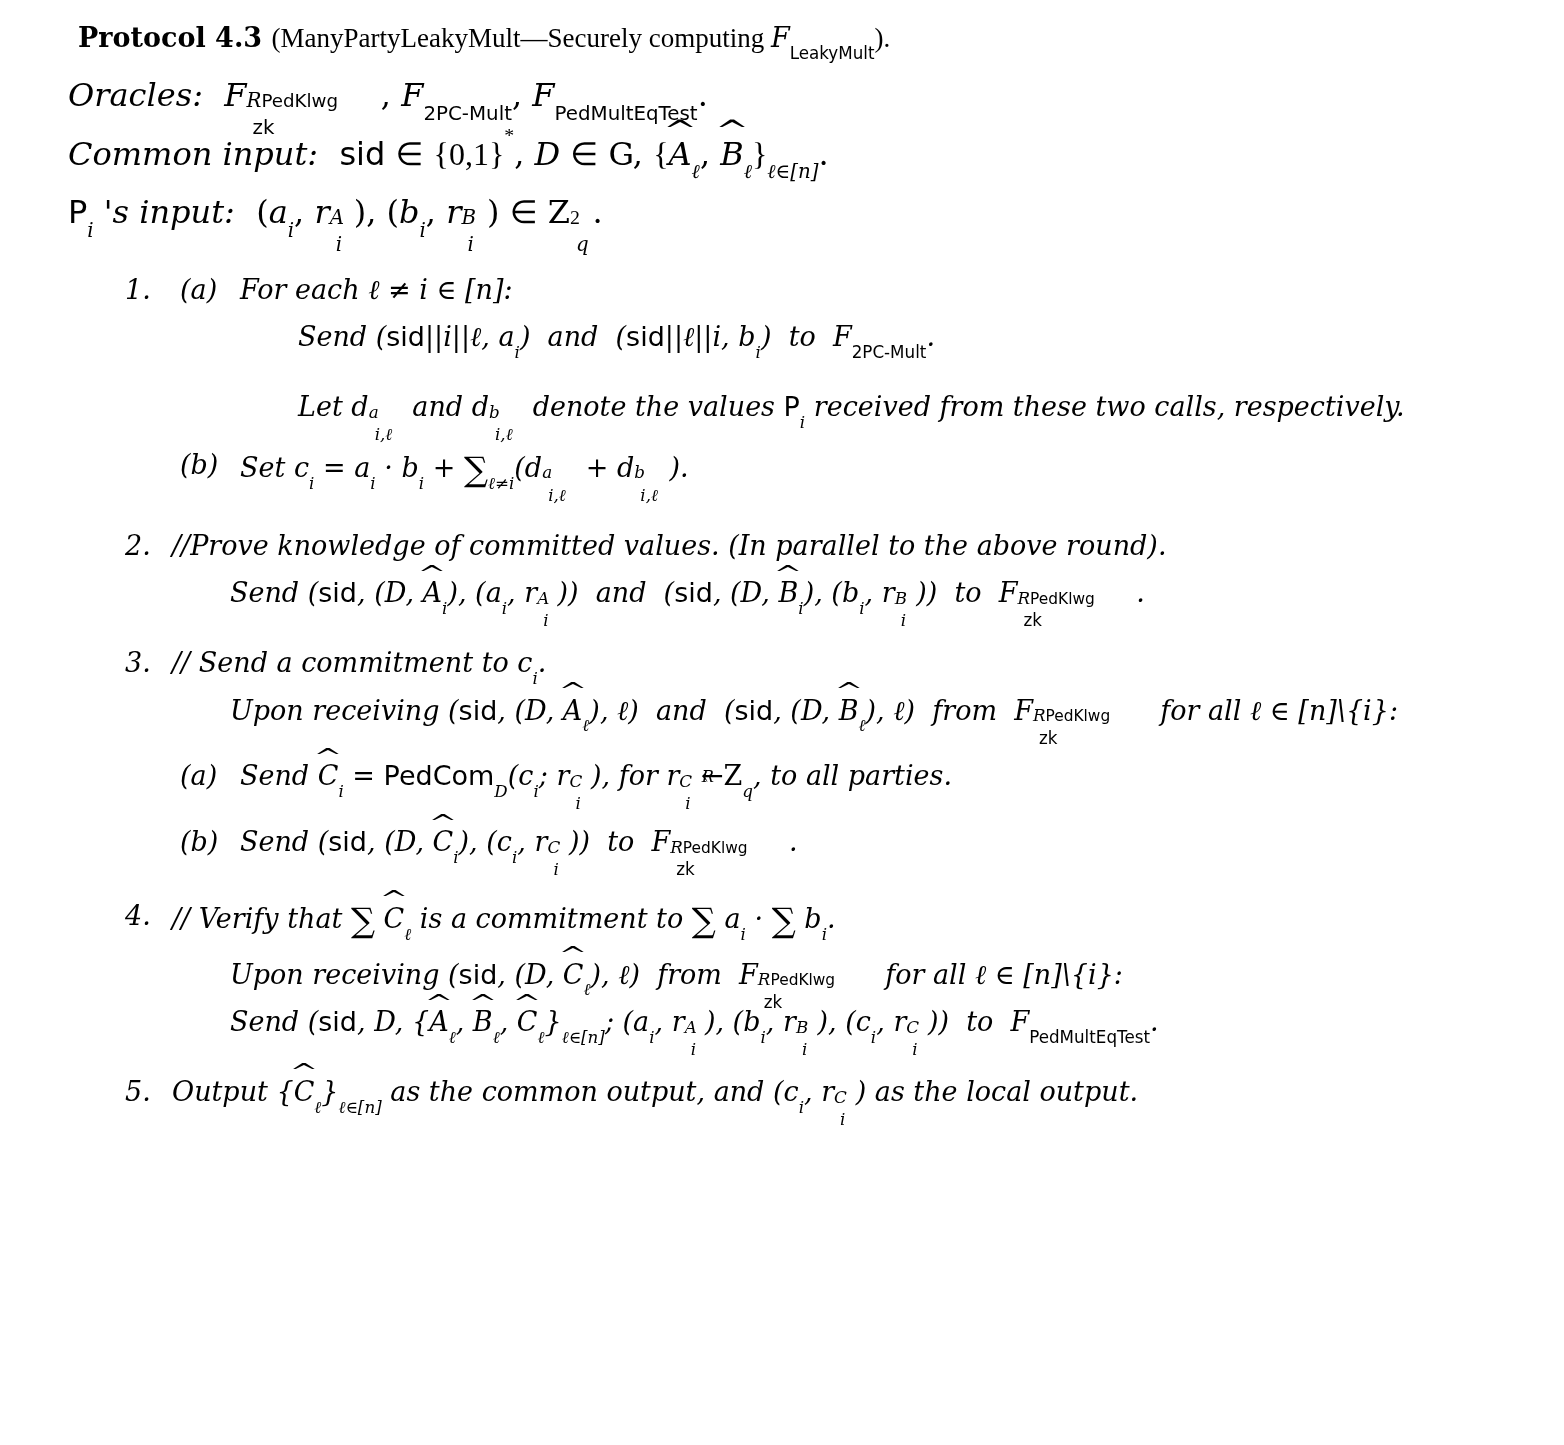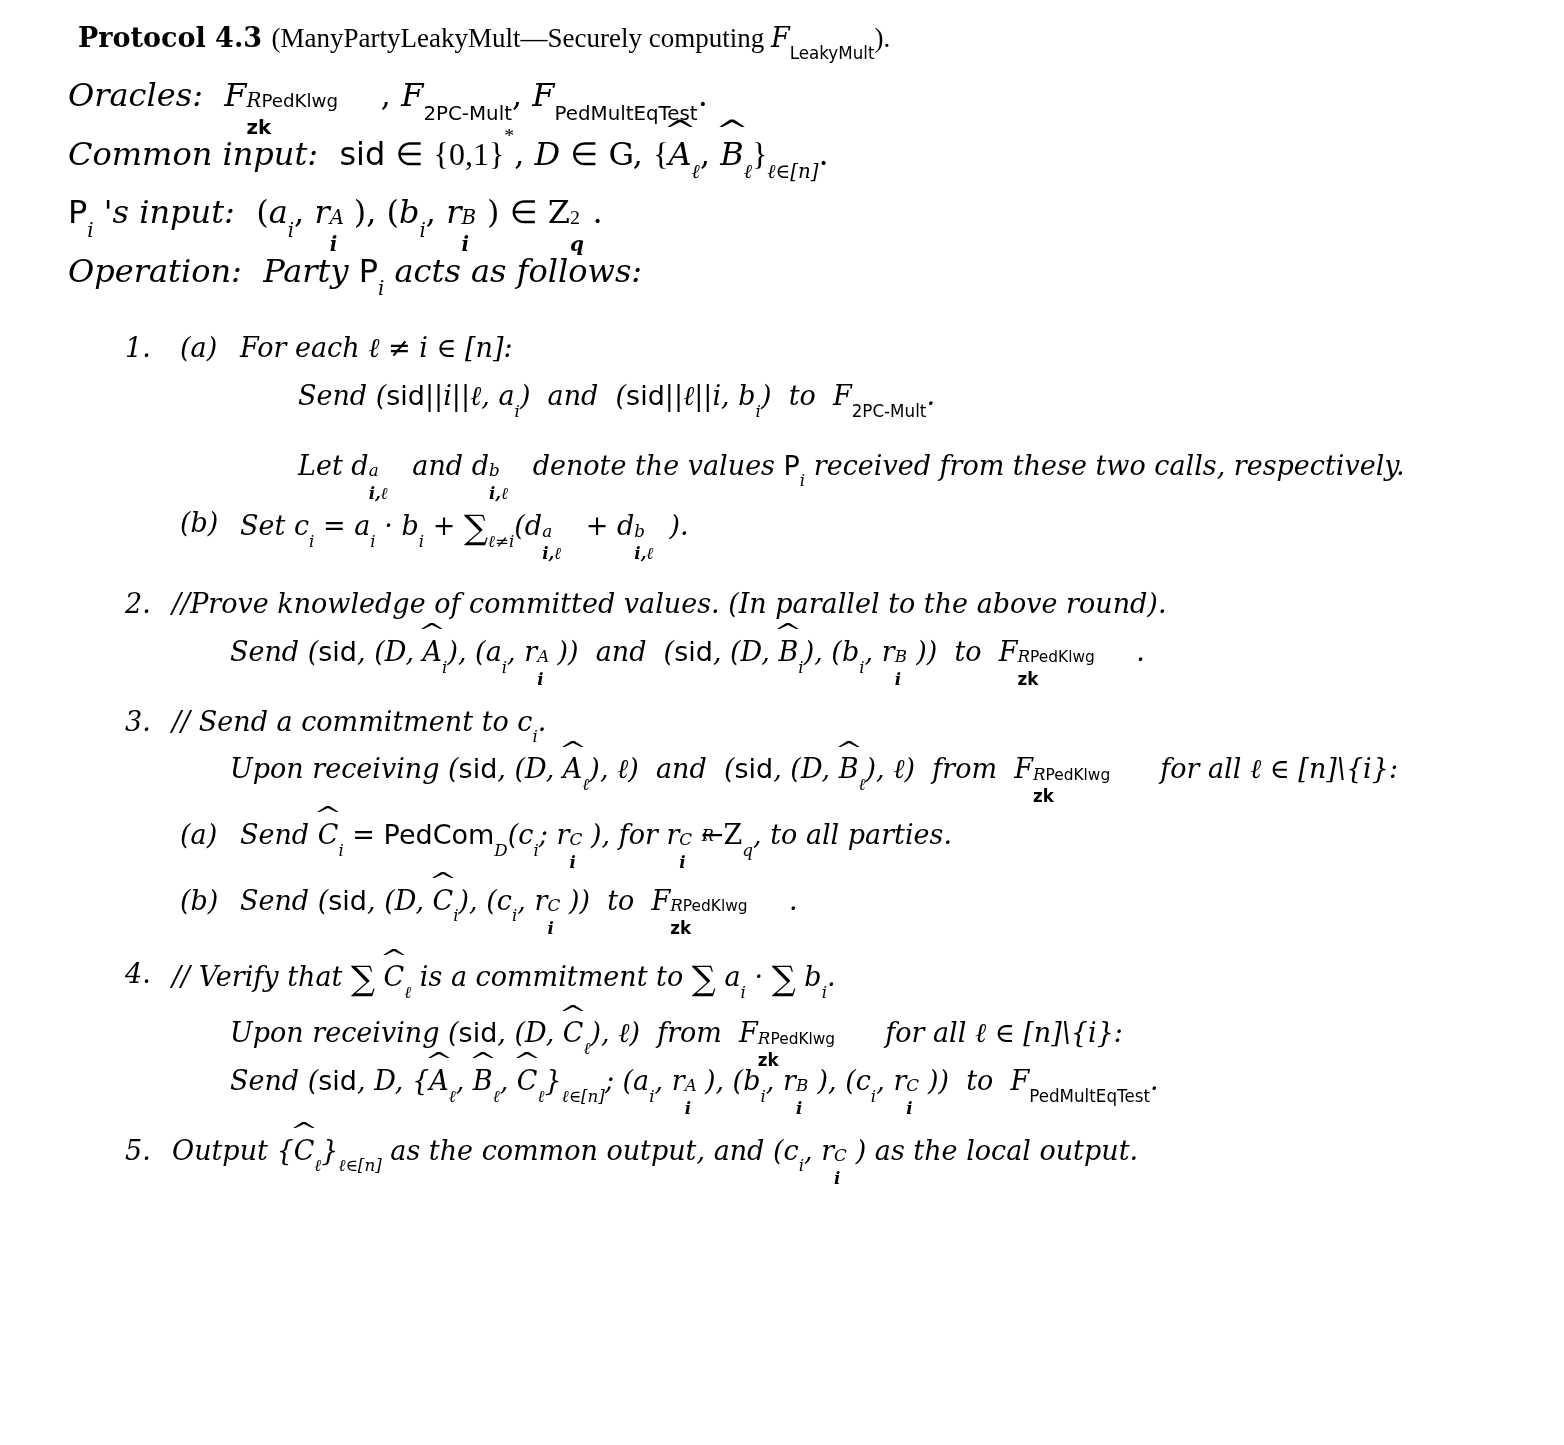--- a/index.html
+++ b/index.html
@@ -45,25 +45,24 @@
   }
   .subsup .s_top {
     position: absolute;
     left: 0;
     top: -1.05em;
     font-size: 0.62em;
     white-space: nowrap;
   }
   .subsup .s_bot {
     position: absolute;
-    left: 0;
+    left: 6px;
     top: 0.30em;
     font-size: 0.62em;
     white-space: nowrap;
-    font-weight: bold;
   }
 
   .hat {
     position: relative;
     display: inline-block;
   }
   .hat > .hatmark {
     position: absolute;
     top: -0.42em;
     left: 50%;
@@ -147,24 +146,20 @@
     <div class="row">
       <span class="it">Common input:</span><span class="sp"></span>
       <span class="sf">sid</span> <span class="up">∈</span> <span class="up">{0,1}</span><sup class="up">*</sup>, <span class="it">D</span> <span class="up">∈</span> <span class="blackboard">G</span>, <span class="up">{</span><span class="hat"><span class="hatmark">^</span><span class="it">A</span></span><sub class="it">ℓ</sub>, <span class="hat"><span class="hatmark">^</span><span class="it">B</span></span><sub class="it">ℓ</sub><span class="up">}</span><sub class="it">ℓ∈[n]</sub>.
     </div>
 
     <div class="row">
       <span class="sf">P</span><sub class="it">i</sub> <span class="it">'s input:</span><span class="sp"></span>
       (<span class="it">a</span><sub class="it">i</sub>, <span class="it">r</span><span class="subsup"><span class="s_top it">A</span><span class="s_bot it">i</span></span><span style="display:inline-block;width:0.75em"></span>), (<span class="it">b</span><sub class="it">i</sub>, <span class="it">r</span><span class="subsup"><span class="s_top it">B</span><span class="s_bot it">i</span></span><span style="display:inline-block;width:0.8em"></span>) <span class="up">∈</span> <span class="blackboard">Z</span><span class="subsup"><span class="s_top up">2</span><span class="s_bot it">q</span></span><span style="display:inline-block;width:0.7em"></span>.
     </div>
 
-    <div class="row">
-      <span class="it">Operation:</span><span class="sp"></span>
-      <span class="it">Party</span> <span class="sf">P</span><sub class="it">i</sub> <span class="it">acts as follows:</span>
-    </div>
   </div>
 
   <ol class="lvl1">
 
     <li>
       <span class="num">1.</span>
 
       <ol class="lvl2">
         <li>
           <span class="num">(a)</span>

